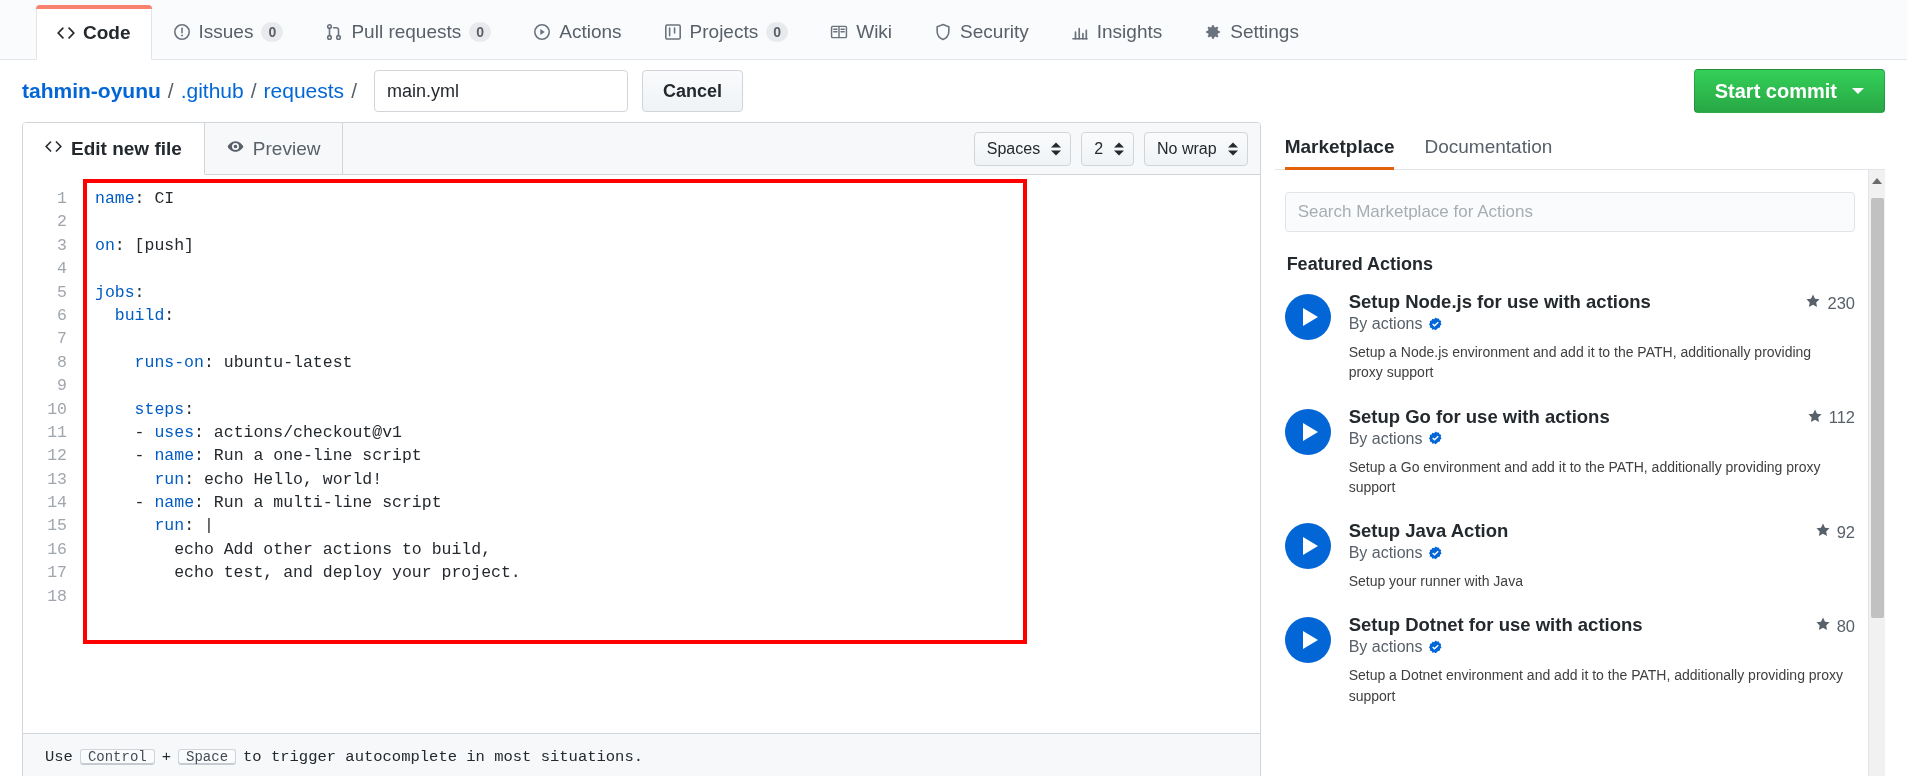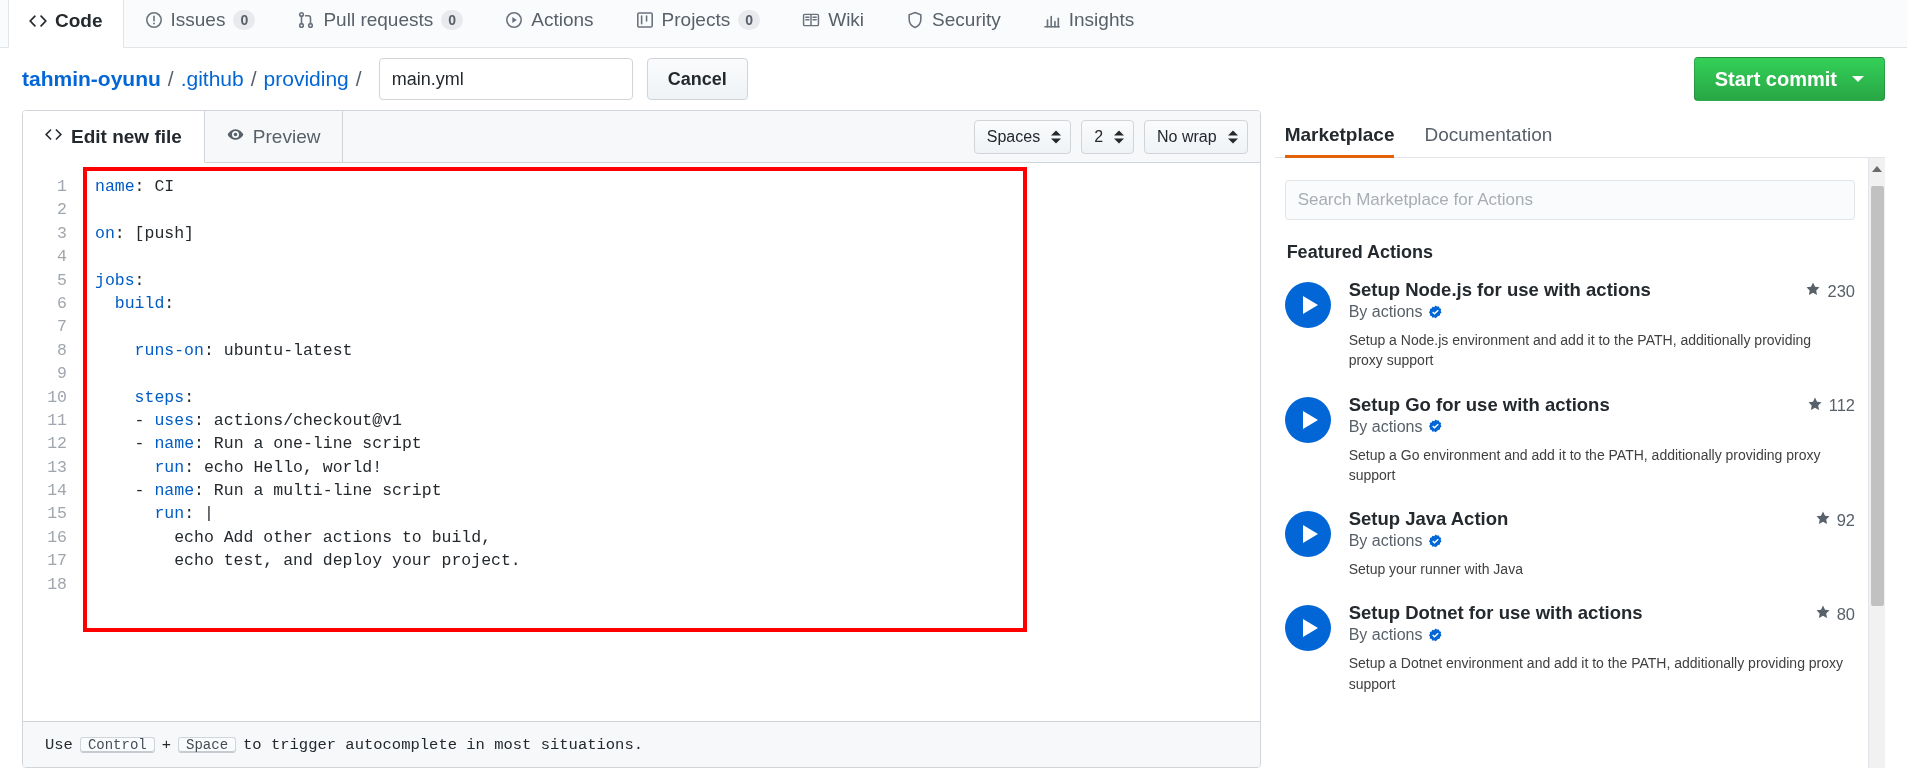--- a/index.html
+++ b/index.html
@@ -9,26 +9,26 @@
     height: 776px;
     background: #fff;
     font-family: "Liberation Sans", sans-serif;
     color: #24292e;
     overflow: hidden;
     position: relative;
   }
 
   
   .repo-nav {
-    height: 48px;
+    height: 60px;
     background: #fafbfc;
     border-bottom: 1px solid #e1e4e8;
     display: flex;
     align-items: flex-end;
-    padding-left: 8px;
+    padding-left: 36px;
     position: relative;
   }
   .repo-tab {
     display: flex;
     align-items: center;
     gap: 8px;
     height: 55px;
     padding: 0 20px;
     font-size: 19px;
     color: #586069;
@@ -526,28 +526,37 @@
   <div class="repo-tab">
     <span class="ico">
       <svg width="18" height="18" viewBox="0 0 16 16" fill="none" stroke="currentColor" stroke-width="1.5">
           <path d="M1.8 14h12.4" stroke-linecap="round"></path>
           <path d="M4 14V8M7.3 14V5M10.6 14V9.5M13.6 14V6.5" stroke-linecap="round"></path>
         </svg>
     </span>
     <span>Insights</span>
   </div>
 
+  <div class="repo-tab">
+    <span class="ico">
+      <svg width="18" height="18" viewBox="0 0 16 16" fill="currentColor">
+          <path d="M8 5.2a2.8 2.8 0 100 5.6 2.8 2.8 0 000-5.6zm0 4.3a1.5 1.5 0 110-3 1.5 1.5 0 010 3z"></path>
+          <path d="M14 8.9V7.1l-1.6-.3a4.7 4.7 0 00-.5-1.2l.9-1.3-1.2-1.2-1.3.9a4.7 4.7 0 00-1.2-.5L8.9 2H7.1l-.3 1.5c-.4.1-.8.3-1.2.5l-1.3-.9-1.2 1.2.9 1.3c-.2.4-.4.8-.5 1.2L2 7.1v1.8l1.6.3c.1.4.3.8.5 1.2l-.9 1.3 1.2 1.2 1.3-.9c.4.2.8.4 1.2.5l.2 1.5h1.8l.3-1.5c.4-.1.8-.3 1.2-.5l1.3.9 1.2-1.2-.9-1.3c.2-.4.4-.8.5-1.2L14 8.9z"></path>
+        </svg>
+    </span>
+    <span>Settings</span>
+  </div>
 </div>
 
 <div class="crumb-row">
   <span class="crumb-link bold">tahmin-oyunu</span>
   <span class="crumb-sep">/</span>
   <span class="crumb-link">.github</span>
   <span class="crumb-sep">/</span>
-  <span class="crumb-link">providing</span>
+  <span class="crumb-link">requests</span>
   <span class="crumb-sep">/</span>
   <input class="filename-input" value="main.yml" placeholder="Name your file..." style="">
   <button class="cancel-btn">Cancel</button>
 
   <button class="commit-btn">
     <span>Start commit</span>
     <span class="caret-d"></span>
   </button>
 </div>
 

